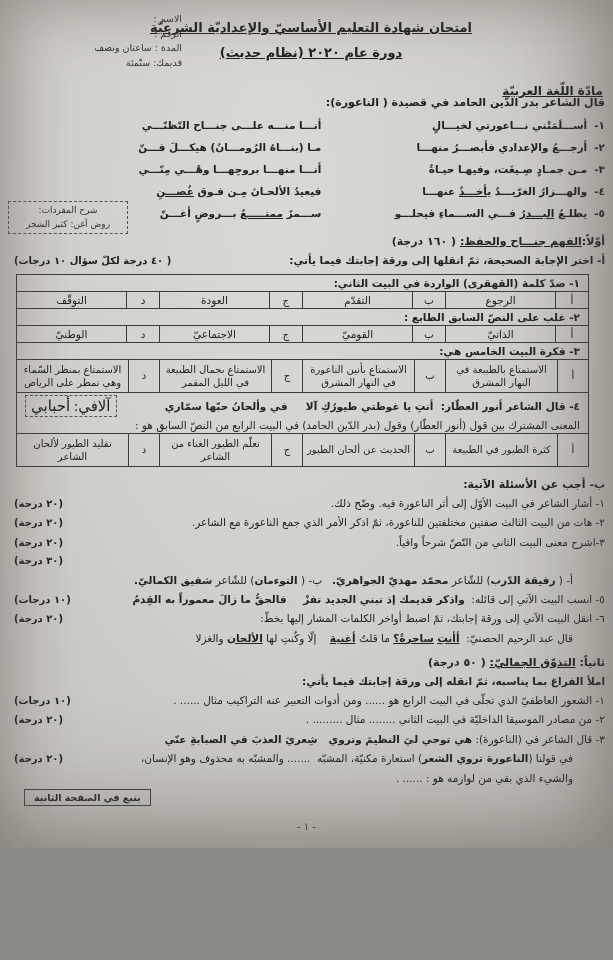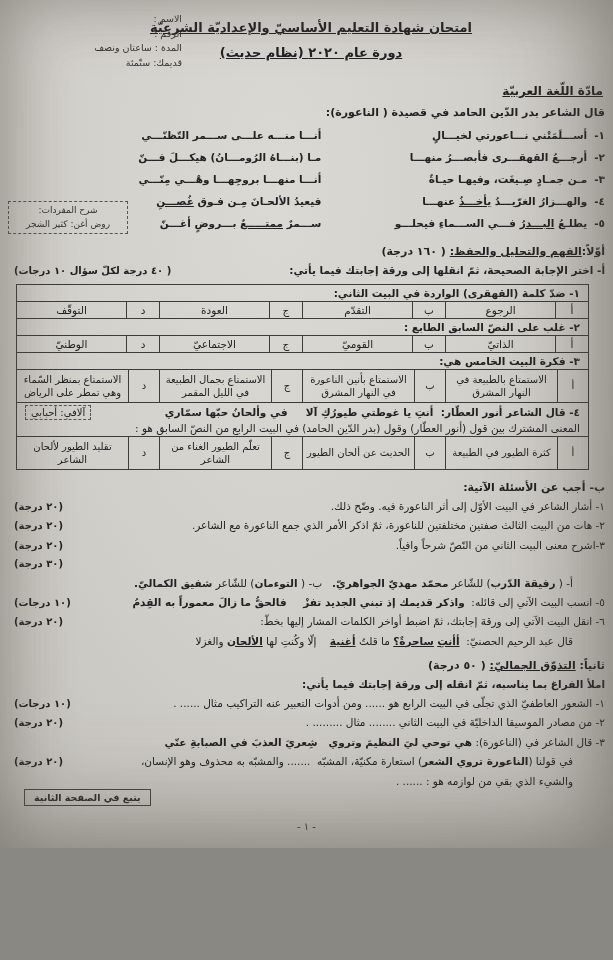--- a/index.html
+++ b/index.html
@@ -22,21 +22,21 @@
   }
   
   .info-box{position:absolute;top:12px;left:58px;width:124px;font-size:9.5px;line-height:1.55;text-align:right;color:#333;}
   .title-block{position:absolute;top:20px;left:148px;width:326px;text-align:center;font-weight:bold;}
   .title-main{font-size:13px;text-decoration:underline;}
   .title-session{font-size:13px;margin-top:10px;text-decoration:underline;}
   .subject{position:absolute;top:84px;right:10px;font-size:12px;font-weight:bold;text-decoration:underline;}
   
   .vocab-box{position:absolute;top:201px;left:8px;width:112px;border:1px dashed #555;padding:2px 3px;font-size:9px;line-height:1.5;text-align:center;color:#333;}
   
-  .content{position:absolute;top:106px;right:8px;left:14px;}
+  .content{position:absolute;top:96px;right:8px;left:14px;}
   .poem-intro{font-size:11px;font-weight:bold;margin-bottom:5px;}
   .verse-row{display:flex;font-size:10.5px;font-weight:bold;line-height:22px;}
   .sadr{flex:0 0 48%;display:flex;}
   .vnum{margin-left:7px;}
   .ajz{flex:0 0 41%;}
   .vtext{white-space:nowrap;}
   .seg-u{text-decoration:underline;}
   .seg-b{font-weight:bold;}
   .sec-head{font-size:11px;font-weight:bold;margin:11px 0 3px;}
   .qline{display:flex;align-items:baseline;font-size:10.5px;margin:6px 0;line-height:1.25;}
@@ -49,21 +49,21 @@
   .trow{display:flex;border-top:1px solid #3c3c3c;align-items:stretch;}
   .trow:first-child{border-top:none;}
   .thead{display:block;padding:2px 8px;font-weight:bold;}
   .opts .cell{padding:2px 4px;text-align:center;border-left:1px solid #3c3c3c;display:flex;align-items:center;justify-content:center;}
   .opts .cell:last-child{border-left:none;}
   .opts .letter{flex:0 0 24px;}
   .opts .opt{flex:1;}
   .opts-tall .cell{font-size:10px;line-height:1.3;padding:3px 3px;}
   .q4head{padding:2px 8px;}
   .q4line1{display:flex;align-items:center;font-weight:bold;}
-  .note-box{margin-inline-start:auto;border:1px dashed #555;font-size:10px;font-weight:normal;padding:1px 5px;white-space:nowrap;}
+  .note-box{margin-inline-start:auto;border:1px dashed #555;font-size:15px;font-weight:normal;padding:1px 5px;white-space:nowrap;font-family:Liberation Serif, serif;}
   .q4line2{font-weight:normal;margin-top:2px;}
   
   .continue-box{position:absolute;bottom:42px;left:24px;border:1px solid #444;padding:2px 9px;font-size:9.5px;font-weight:bold;color:#2b2b2b;}
   .page-num{position:absolute;bottom:16px;left:0;right:0;text-align:center;font-size:10px;color:#333;}
 </style>
 </head>
 <body>
 
 <div class="page">
 
@@ -88,26 +88,26 @@
 
   <div class="content">
 
     <div class="poem-intro">قال الشاعر بدر الدّين الحامد في قصيدة ( الناعورة):</div>
 
     <div class="verse-row">
       <div class="sadr">
           <span class="vnum">١-</span>
           <span class="vtext"><span>أســـلَمَتْني نـــاعورتي لخيـــالٍ</span></span>
         </div>
-      <div class="ajz"><span class="vtext"><span>أنـــا منـــه علـــى ســـمر التّظنّـــي</span></span></div>
+      <div class="ajz"><span class="vtext"><span>أنـــا منـــه علـــى جنـــاح التّظنّـــي</span></span></div>
     </div>
     <div class="verse-row">
       <div class="sadr">
           <span class="vnum">٢-</span>
-          <span class="vtext"><span>أرجـــعُ القهقـــرى فأبصـــرُ منهـــا</span></span>
+          <span class="vtext"><span>أرجـــعُ والإعدادي فأبصـــرُ منهـــا</span></span>
         </div>
       <div class="ajz"><span class="vtext"><span>مـا (بنـــاهُ الرُومـــانُ) هيكـــلَ فـــنّ</span></span></div>
     </div>
     <div class="verse-row">
       <div class="sadr">
           <span class="vnum">٣-</span>
           <span class="vtext"><span>مـن جمـادٍ صِـيغَت، وفيهـا حيـاةٌ</span></span>
         </div>
       <div class="ajz"><span class="vtext"><span>أنـــا منهـــا بروحِهـــا وهْـــي مِنّـــي</span></span></div>
     </div>
@@ -119,21 +119,21 @@
       <div class="ajz"><span class="vtext"><span>فيعيدُ الألحـانَ مِـن فـوق </span><span class="seg-u">غُصـــنِ</span></span></div>
     </div>
     <div class="verse-row">
       <div class="sadr">
           <span class="vnum">٥-</span>
           <span class="vtext"><span>يطلـعُ </span><span class="seg-u">البـــدرُ</span><span> فـــي الســـماءِ فيحلـــو</span></span>
         </div>
       <div class="ajz"><span class="vtext"><span>ســـمرٌ </span><span class="seg-u">ممتـــــعٌ</span><span> بـــروضٍ أغـــنّ</span></span></div>
     </div>
 
-    <div class="sec-head"><span>أوّلاً:</span><span class="seg-u">الفهم والتحليل والحفظ:</span><span> ( ١٦٠ درجة)</span></div>
+    <div class="sec-head"><span>أوّلاً:</span><span class="seg-u">الفهم جنـــاح والحفظ:</span><span> ( ١٦٠ درجة)</span></div>
 
     <div class="qline bold">
       <span class="q-text">أ- اختر الإجابة الصحيحة، ثمّ انقلها إلى ورقة إجابتك فيما يأتي:</span>
       <span class="q-grade">( ٤٠ درجة لكلّ سؤال ١٠ درجات)</span>
     </div>
 
     <div class="mcq-table">
       <div class="trow thead"><span>١- ضدّ كلمة </span><span class="seg-b">(القهقرى)</span><span> الواردة في البيت الثاني:</span></div>
       <div class="trow opts">
         <div class="cell letter">أ</div>

